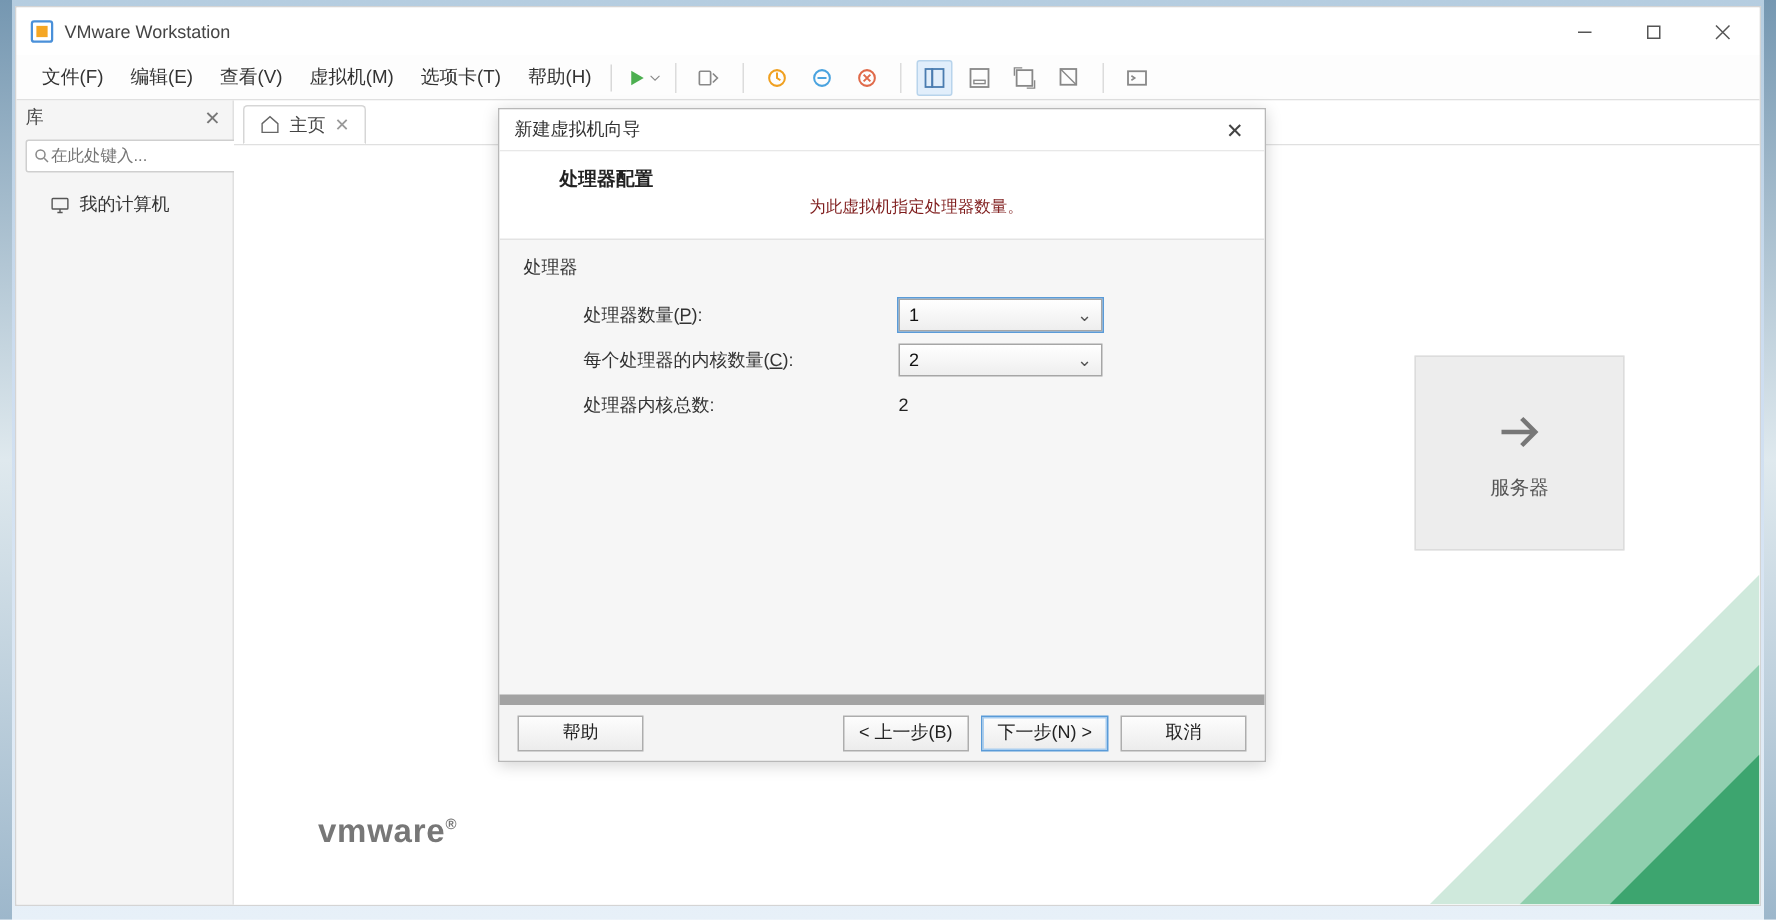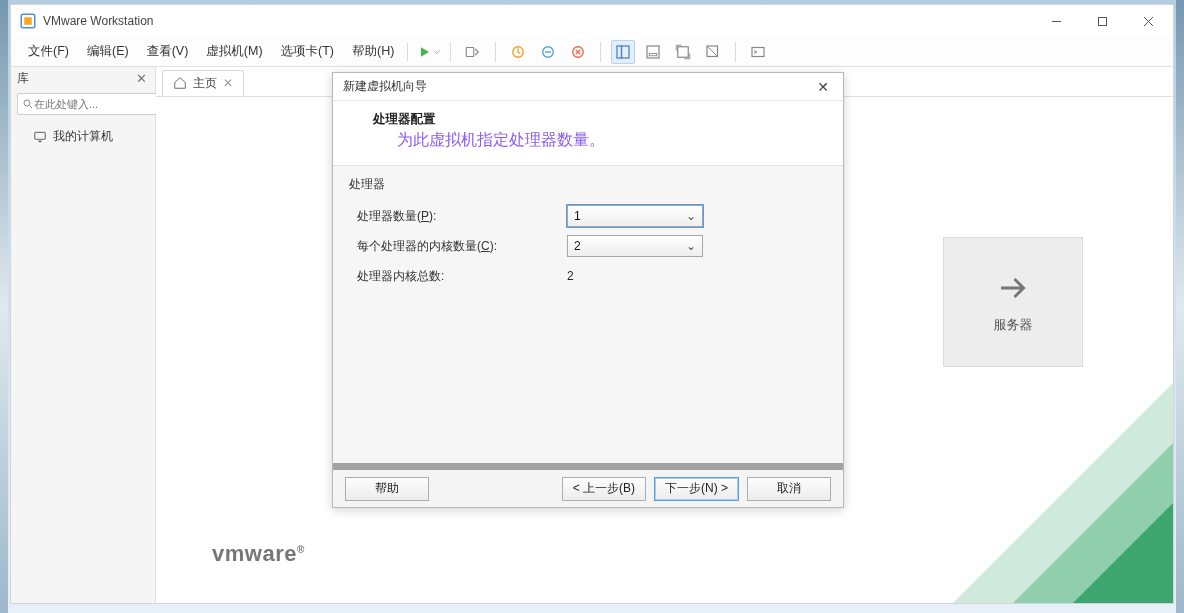--- a/index.html
+++ b/index.html
@@ -46,25 +46,25 @@
 .vmware-logo{ position:absolute; left:56px; bottom:36px; font-size:22px; color:#777; letter-spacing:.5px; font-weight:700; }
 .vmware-logo sup{ font-size:10px; vertical-align:super; }
 .corner-art{ position:absolute; right:0; bottom:0; width:260px; height:220px; }
 
 
 .dialog{ position:absolute; left:332px; top:72px; width:512px; height:436px; background:#f7f7f7; border:1px solid #b8b8b8; box-shadow:0 2px 10px rgba(0,0,0,.18); display:flex; flex-direction:column; }
 .dlg-title{ height:28px; display:flex; align-items:center; padding:0 10px; background:#fff; font-size:12px; color:#333; border-bottom:1px solid #e8e8e8; }
 .dlg-title .dlg-x{ margin-left:auto; color:#444; font-size:14px; padding:2px 4px; cursor:default;}
 .dlg-header{ padding:10px 18px 14px 40px; background:#fff; border-bottom:1px solid #e3e3e3; }
 .dlg-header .h1{ font-size:12.5px; font-weight:700; color:#222; }
-.dlg-header .h2{ font-size:16px; color:#8b5cf6; padding-left:24px; margin-top:2px;}
+.dlg-header .h2{ font-size:11px; color:#7f1d1d; padding-left:24px; margin-top:2px;text-align:center;}
 .dlg-body{ flex:1; padding:8px 14px; background:#f6f6f6; }
 .fieldset-label{ font-size:12px; color:#333; padding:2px 0 8px 2px; }
 .form-grid{ padding:0 10px; }
-.form-row{ display:flex; align-items:center; height:30px; font-size:12px; color:#333; }
+.form-row{ display:flex; align-items:center; height:30px; font-size:12px; color:#333;margin-left:32px; }
 .form-row .lbl{ width:210px; }
 .form-row .u{ text-decoration:underline; }
 .select{ width:136px; height:22px; border:1px solid #a6a6a6; background:linear-gradient(#fff,#eee); display:flex; align-items:center; padding:0 6px; font-size:12px; color:#111; position:relative; }
 .select .chev{ margin-left:auto; color:#555; }
 .select.focus{ outline:1px solid #5a9bd8; }
 .static-val{ font-size:12px; color:#222; }
 .dlg-footer{ height:44px; display:flex; align-items:center; padding:0 12px; gap:8px; border-top:7px solid #a3a3a3; background:#f4f4f4;}
 .btn{ height:24px; min-width:84px; padding:0 10px; font-size:12px; color:#222; border:1px solid #adadad; background:linear-gradient(#fdfdfd,#ececec); display:flex; align-items:center; justify-content:center; cursor:default;}
 .btn.primary{ border-color:#5a9bd8; box-shadow:0 0 0 1px #a9cef0 inset; }
 .dlg-footer .spacer{ flex:1; }

